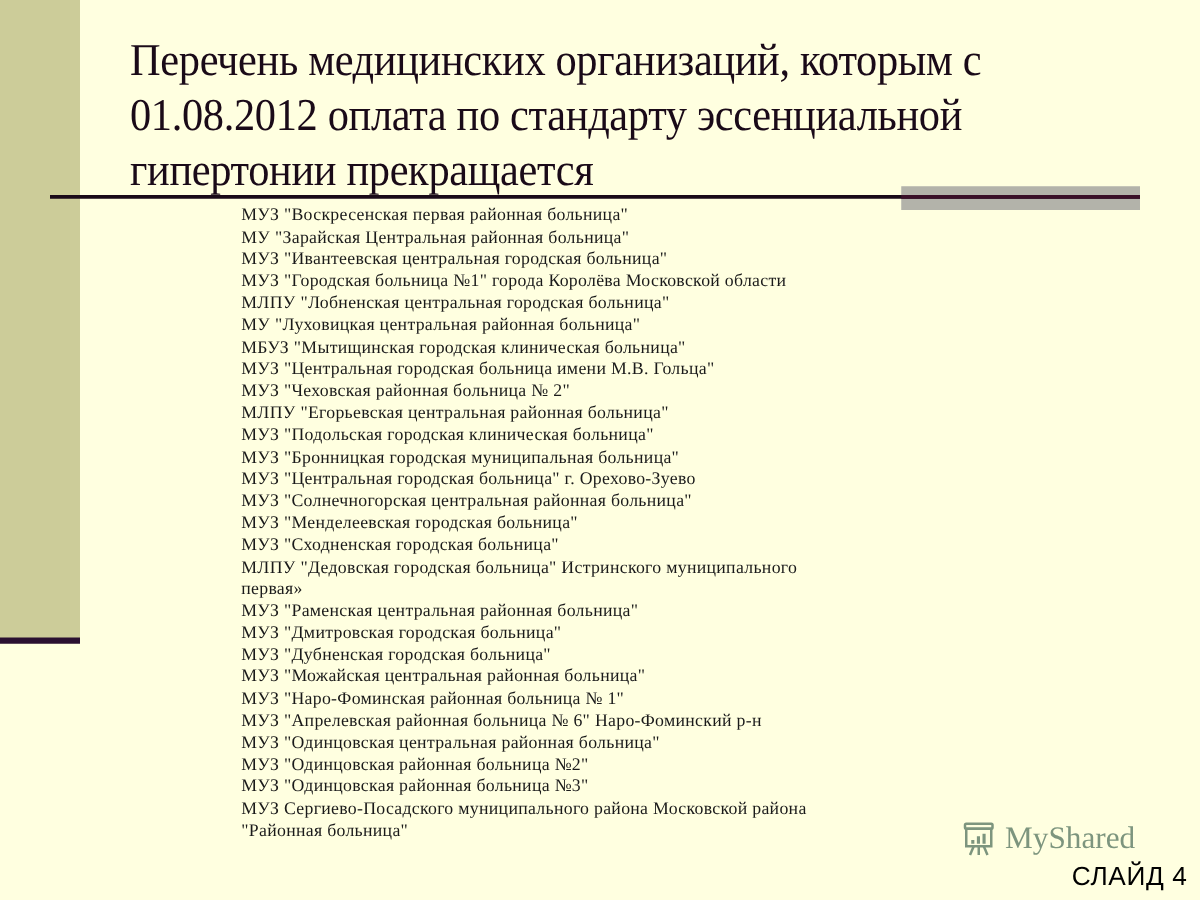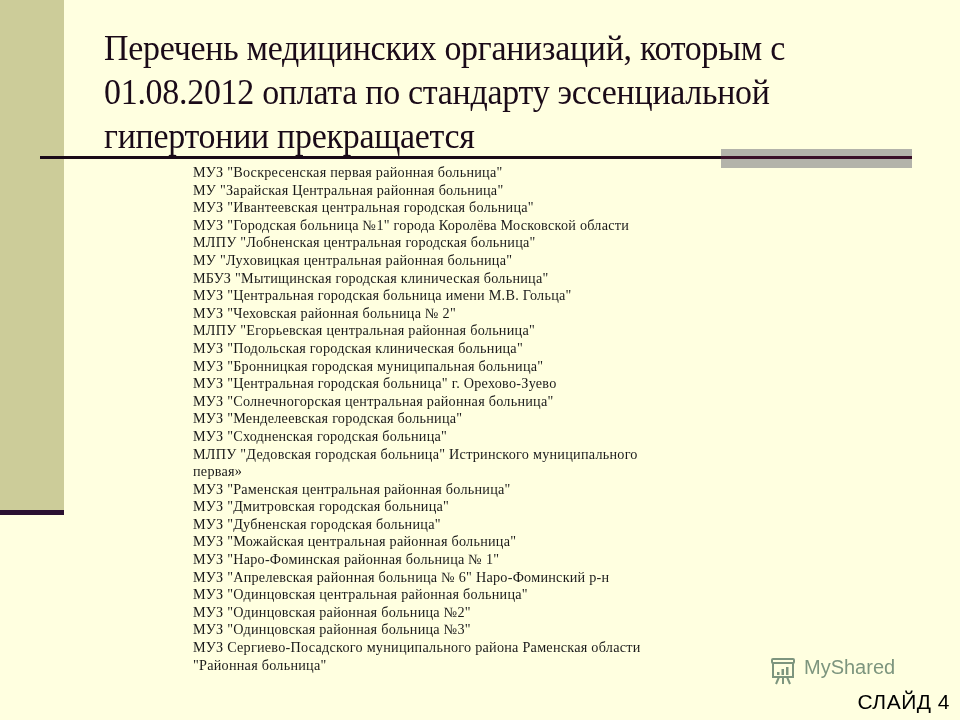--- a/index.html
+++ b/index.html
@@ -85,24 +85,25 @@
       white-space: nowrap;
       margin: 0;
       padding: 0;
       letter-spacing: 0.25px;
     }
     .watermark {
       position: absolute;
       left: 768px;
       top: 656px;
       display: flex;
+      align-items: center;
       gap: 6px;
       color: #6f8a74;
-      font-family: Liberation Sans, sans-serif;
-      font-size: 20px;
+      font-family: Liberation Serif, serif;
+      font-size: 25px;
       opacity: 0.9;
     }
     .watermark svg { display: block; }
     .slide-number {
       position: absolute;
       right: 10px;
       top: 690px;
       font-family: "Liberation Sans", "DejaVu Sans", sans-serif;
       font-size: 21px;
       color: #000;
@@ -146,21 +147,21 @@
   <li>первая»</li>
   <li>МУЗ "Раменская центральная районная больница"</li>
   <li>МУЗ "Дмитровская городская больница"</li>
   <li>МУЗ "Дубненская городская больница"</li>
   <li>МУЗ "Можайская центральная районная больница"</li>
   <li>МУЗ "Наро-Фоминская районная больница № 1"</li>
   <li>МУЗ "Апрелевская районная больница № 6" Наро-Фоминский р-н</li>
   <li>МУЗ "Одинцовская центральная районная больница"</li>
   <li>МУЗ "Одинцовская  районная больница №2"</li>
   <li>МУЗ "Одинцовская  районная больница №3"</li>
-  <li>МУЗ Сергиево-Посадского муниципального района Раменская области</li>
+  <li>МУЗ Сергиево-Посадского муниципального района Московской района</li>
   <li>"Районная больница"</li>
 </ul>
 
 <div class="watermark">
   <span>
     <svg width="30" height="30" viewBox="0 0 30 30">
       <rect x="4" y="3" width="22" height="4" rx="1" fill="none" stroke="#6f8a74" stroke-width="2"></rect>
       <rect x="5" y="7" width="20" height="14" fill="none" stroke="#6f8a74" stroke-width="2"></rect>
       <rect x="9" y="16" width="2.5" height="3" fill="#6f8a74"></rect>
       <rect x="13.5" y="13" width="2.5" height="6" fill="#6f8a74"></rect>

